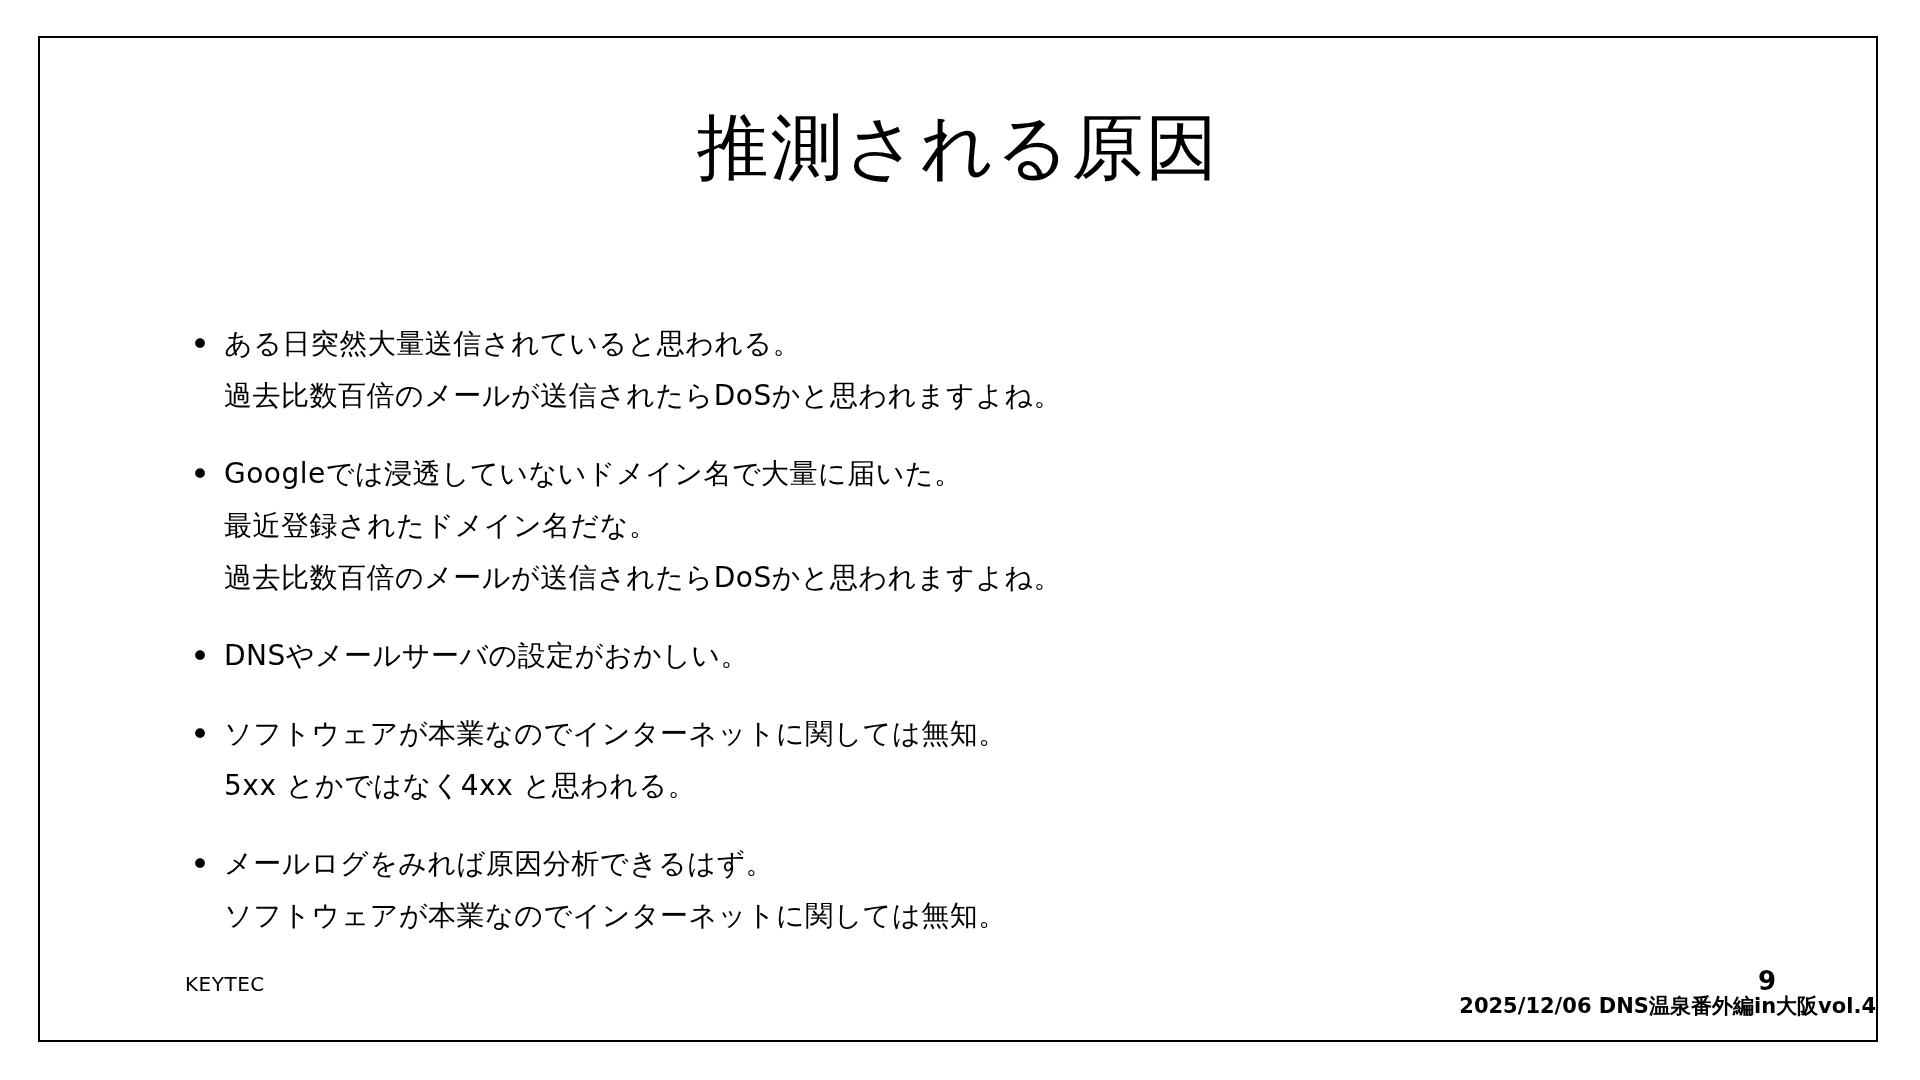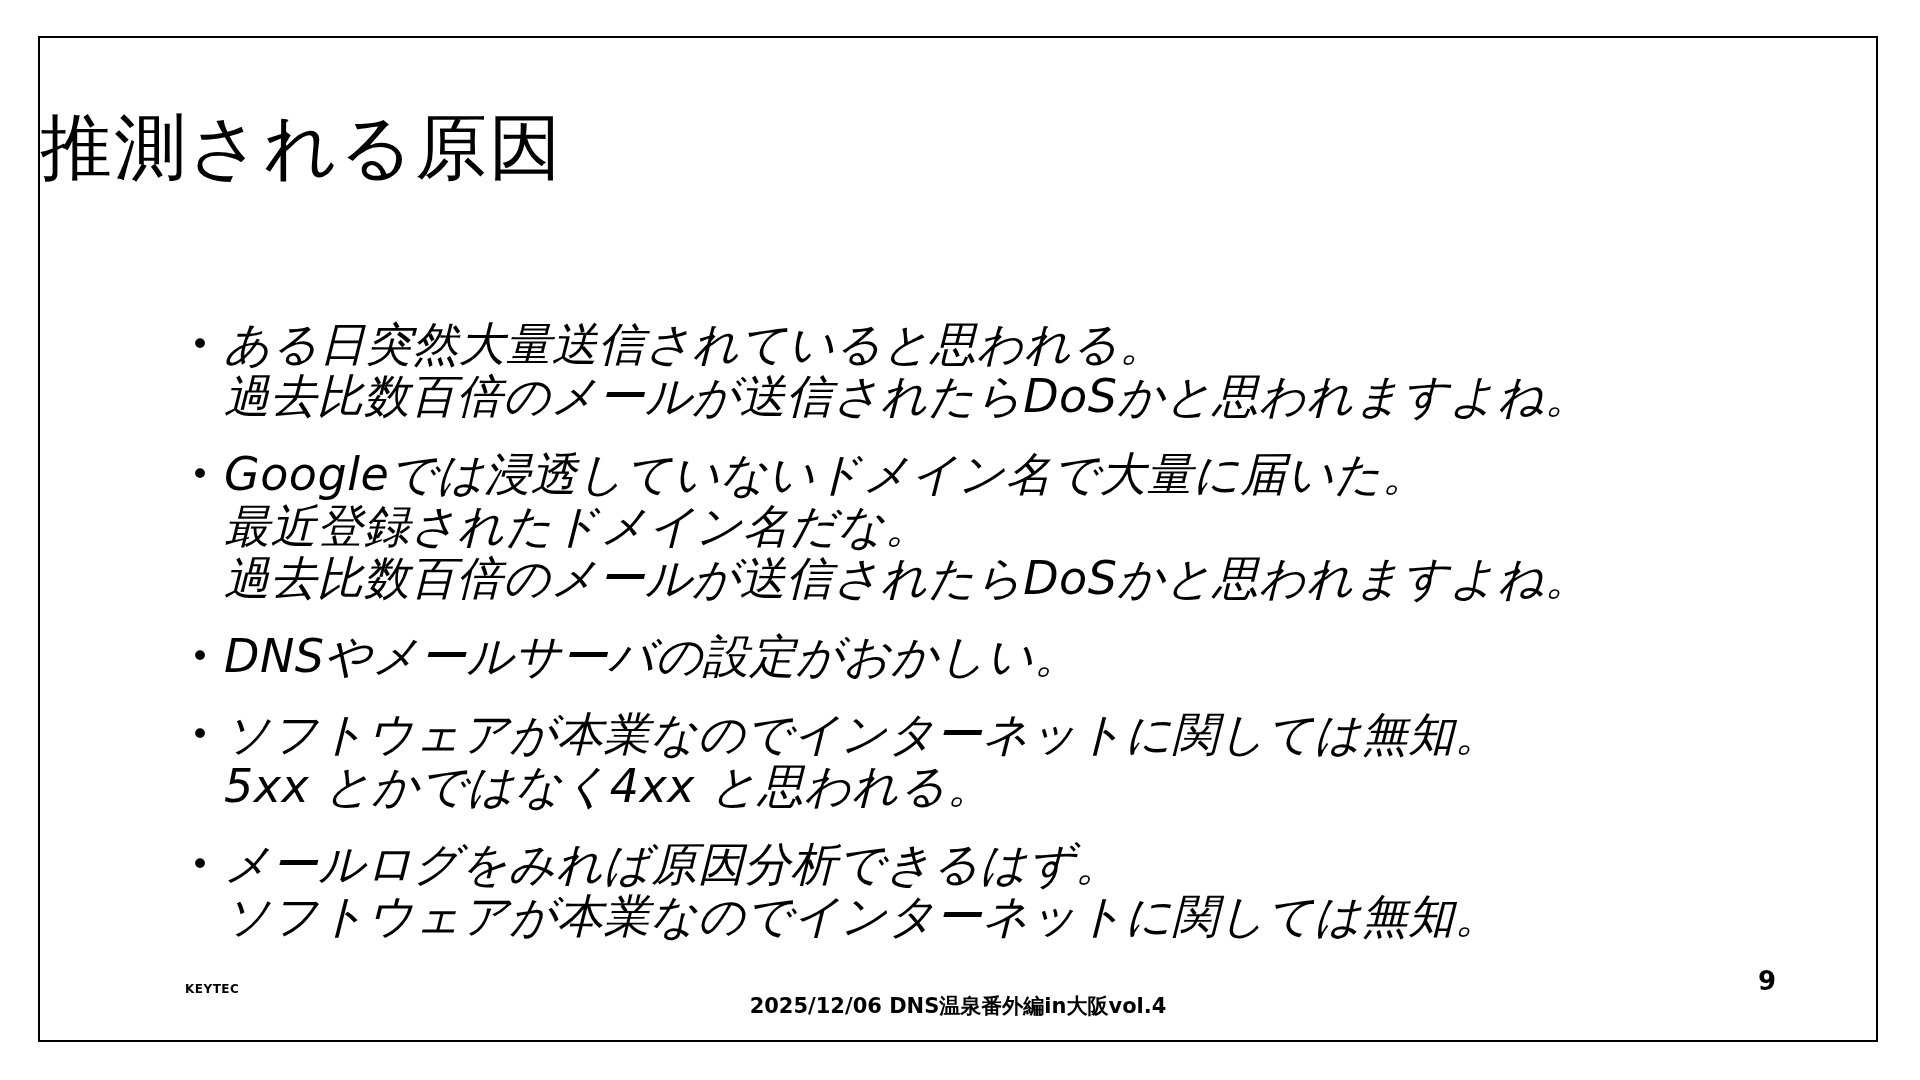--- a/index.html
+++ b/index.html
@@ -22,20 +22,21 @@
     height: 1006px;
     border: 2px solid #000000;
     box-sizing: border-box;
     background: #ffffff;
   }
   .slide-title {
     position: absolute;
     left: 0;
     top: 70px;
     width: 100%;
+    text-align: center;
     font-size: 72px;
     line-height: 1.1;
     font-weight: 400;
     letter-spacing: 2px;
   }
   .body-list {
     position: absolute;
     left: 150px;
     top: 280px;
     width: 1560px;
@@ -47,40 +48,39 @@
   }
   .bullet-mark {
     flex: 0 0 auto;
     width: 34px;
     font-size: 34px;
     line-height: 52px;
     text-align: left;
   }
   .bullet-text {
     flex: 1 1 auto;
-    font-size: 46px;
+    font-size: 28px;
     line-height: 52px;
     white-space: pre-line;
     letter-spacing: 0.5px;
-    font-style: italic;
   }
   .footer-left {
     position: absolute;
     left: 145px;
     bottom: 44px;
-    font-size: 12px;
-    font-weight: bold;
+    font-size: 20px;
+    font-weight: normal;
     letter-spacing: 0.5px;
   }
   .footer-center {
     position: absolute;
     left: 0;
     right: 0;
     bottom: 20px;
-    text-align: center;
+    text-align: right;
     font-size: 21px;
     font-weight: bold;
   }
   .footer-page {
     position: absolute;
     right: 100px;
     bottom: 44px;
     font-size: 26px;
     font-weight: bold;
   }

